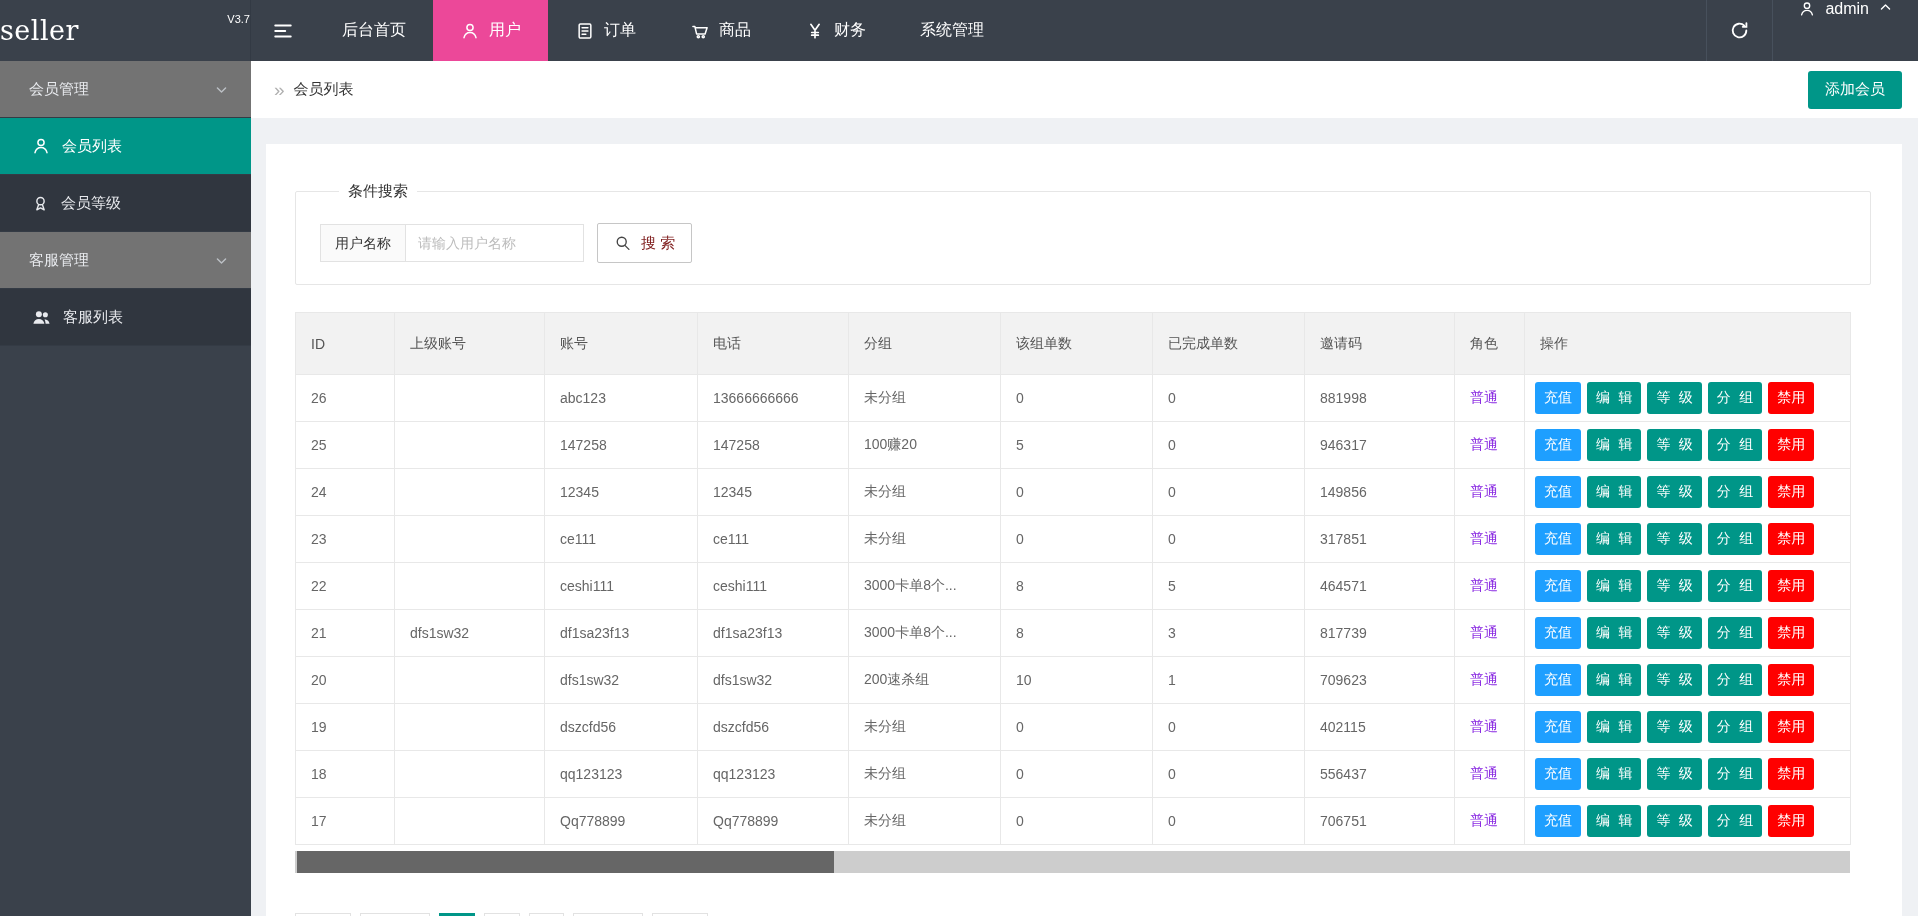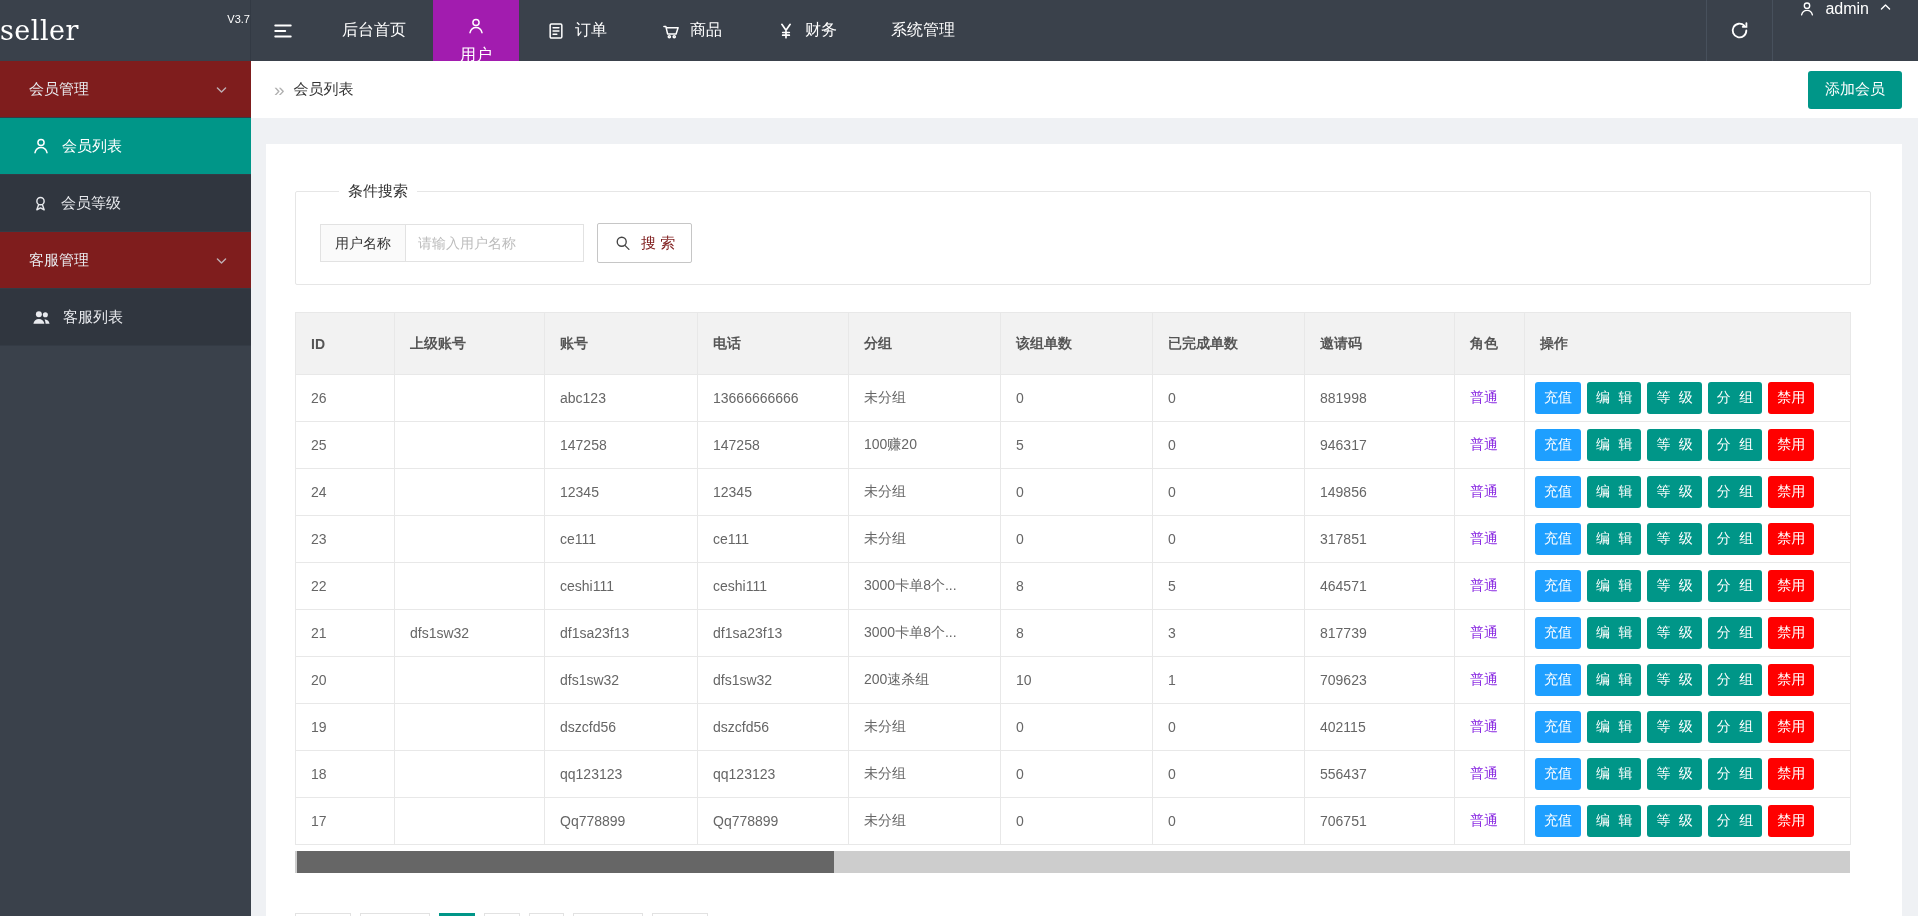--- a/index.html
+++ b/index.html
@@ -8,29 +8,29 @@
   .icon svg { display:block; }
 
   
   .topbar { position:absolute; top:0; left:0; width:1918px; height:61px; background:#3a414b; color:#fff; display:flex; align-items:stretch; z-index:5; }
   .logo { width:251px; min-width:251px; display:flex; align-items:center; justify-content:space-between; gap:5px; border-right:1px solid #333a44; }
   .logo-text { font-family:"DejaVu Serif", serif; font-size:27px; letter-spacing:.5px; }
   .logo-ver { font-size:11px; align-self:flex-start; margin-top:13px; }
   .menu-toggle { width:64px; display:flex; align-items:center; justify-content:center; cursor:pointer; }
   .topnav { display:flex; align-items:stretch; }
   .nav-item { display:flex; align-items:center; gap:9px; padding:16px 27px; font-size:16px; cursor:pointer; }
-  .nav-item.active { background:#a21caf;flex-direction:column; }
+  .nav-item.active { background:#ec4899; }
   .topbar-right { margin-left:auto; display:flex; align-items:stretch; }
   .top-icon-btn { width:66px; display:flex; align-items:center; justify-content:center; border-left:1px solid #47505c; cursor:pointer; }
   .admin-menu { display:flex; align-items:flex-start; gap:9px; padding:0 25px; border-left:1px solid #47505c; font-size:16px; cursor:pointer; }
 
   
   .sidebar { position:absolute; top:61px; left:0; width:251px; height:855px; background:#3a414b; }
   .side-item { height:57px; display:flex; align-items:center; gap:11px; padding:0 22px 0 29px; font-size:15px; color:#e8eaee; cursor:pointer; border-bottom:1px solid #343b45; }
-  .side-item.group { background:#7f1d1d; }
+  .side-item.group { background:#737373; }
   .side-item.item { background:#30363f; padding-left:31px; }
   .side-item.active { background:#009688; color:#fff; }
   .side-chevron { margin-left:auto; opacity:.8; }
 
   
   .main { position:absolute; left:251px; top:61px; width:1667px; height:855px; }
   .crumb-bar { height:57px; background:#fff; display:flex; align-items:center; justify-content:space-between; padding:0 16px 0 23px; }
   .crumb { display:flex; align-items:center; gap:9px; }
   .crumb-marker { color:#b0b0b0; font-size:19px; }
   .crumb-title { color:#333; font-size:15px; }
@@ -43,21 +43,21 @@
   .search-fieldset legend { font-size:15px; color:#333; padding:0 9px; margin-left:19px; }
   .search-row { display:flex; align-items:center; margin-top:7px; }
   .input-group { display:flex; }
   .input-addon { display:block; height:38px; line-height:36px; padding:0 14px; background:#fafafa; border:1px solid #e2e2e2; font-size:14px; color:#333; }
   .search-input { width:178px; height:38px; border:1px solid #e2e2e2; border-left:none; padding:0 12px; font-size:14px; color:#333; outline:none; font-family:inherit; }
   .search-input::placeholder { color:#bcbcbc; }
   .search-btn { margin-left:13px; height:40px; padding:0 16px; background:#fff; border:1px solid #c6c6c6; border-radius:2px; display:flex; align-items:center; gap:9px; font-size:15px; color:#7f1d1d; cursor:pointer; font-family:inherit; }
 
   .member-table { border-collapse:collapse; table-layout:fixed; width:1555px; }
   .member-table th, .member-table td { border:1px solid #e8e8e8; padding:0 15px; text-align:left; overflow:hidden; white-space:nowrap; }
-  .member-table th { background:#f2f2f2; height:62px; font-weight:bold; font-size:14px; color:#555; }
+  .member-table th { background:#f2f2f2; height:62px; font-weight:normal; font-size:14px; color:#555; }
   .member-table td { height:47px; font-size:14px; color:#666; background:#fff; }
   .role-link { color:#8A2BE2; cursor:pointer; }
   .actions-cell { padding:0 7px !important;font-family:Liberation Mono, monospace; }
   .act-btn { display:inline-block; padding:7px 9px; border-radius:3px; color:#fff; font-size:14px; margin:0 3px; cursor:pointer; }
   .act-btn.blue { background:#1E9FFF; }
   .act-btn.teal { background:#009688; }
   .act-btn.red  { background:#FF0000; }
 
   .hscroll { width:1555px; height:22px; background:#cdcdcd; margin-top:6px; position:relative; }
   .hscroll-thumb { position:absolute; left:2px; top:0; width:537px; height:22px; background:#666; }

